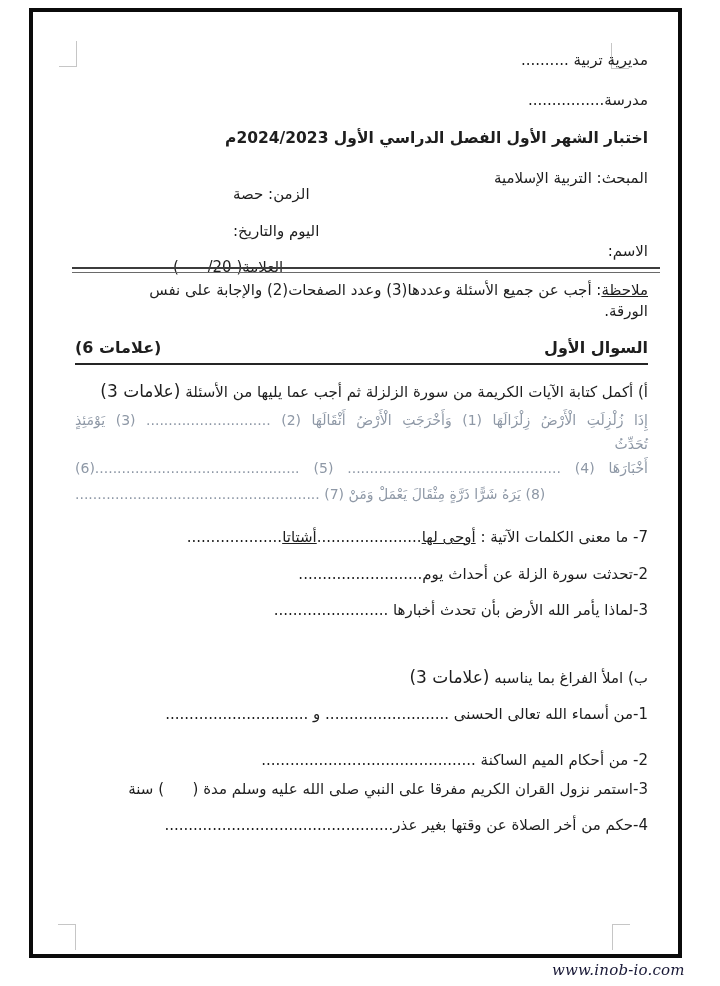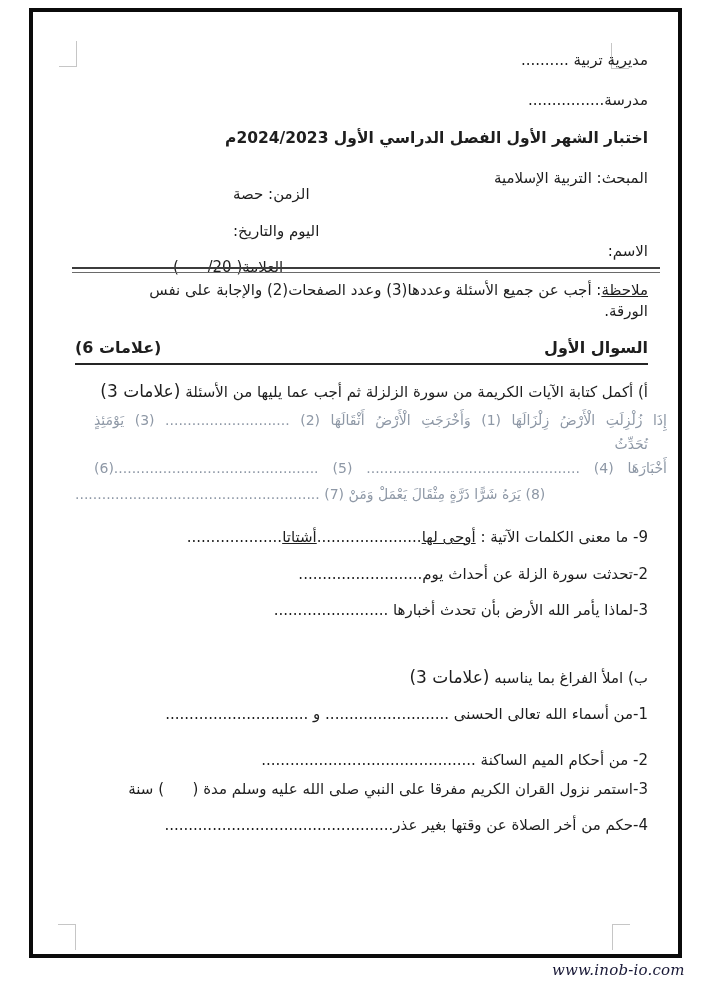--- a/index.html
+++ b/index.html
@@ -29,21 +29,21 @@
   .col2{position:absolute;top:10px;margin-top:6px;}
   .dline{
     position:absolute;left:72px;width:588px;height:3px;
     border-top:2px solid #3c3c3c;border-bottom:1px solid #6a6a6a;
   }
   .q1h{
     display:flex;justify-content:space-between;align-items:flex-end;
     border-bottom:2px solid #252525;padding-bottom:4px;font-size:16px;
   }
   .verse{color:#8e98a6;font-size:14px;}
-  .vjust{text-align:justify;text-align-last:justify;margin-left:19px;}
+  .vjust{text-align:justify;text-align-last:justify;}
   .ltrline{direction:ltr;text-align:left;}
   .ltrwrap{direction:ltr;unicode-bidi:isolate;}
   .watermark{
     position:absolute;left:552px;top:961px;font-size:15px;font-weight:normal;font-style:italic;
     font-family:"DejaVu Serif","Liberation Serif",serif;color:#181836;letter-spacing:0.2px;
   }
 </style>
 </head>
 <body>
 
@@ -88,21 +88,21 @@
 <div class="ln" style="top:380px">
   <span>أ) أكمل كتابة الآيات الكريمة من سورة الزلزلة ثم أجب عما يليها من الأسئلة </span><span class="small ltrwrap">(3 علامات)</span>
 </div>
 
 <div class="ln verse vjust" style="top:411px">إِذَا زُلْزِلَتِ الْأَرْضُ زِلْزَالَهَا (1) وَأَخْرَجَتِ الْأَرْضُ أَثْقَالَهَا (2) ............................ (3) يَوْمَئِذٍ</div>
 <div class="ln verse" style="top:435px">تُحَدِّثُ</div>
 <div class="ln verse vjust" style="top:459px">أَخْبَارَهَا (4) ................................................ (5) ..............................................(6)</div>
 <div class="ln verse ltrline" style="top:485px">....................................................... (7) وَمَنْ‎ يَعْمَلْ‎ مِثْقَالَ‎ ذَرَّةٍ‎ شَرًّا‎ يَرَهُ‎ (8)</div>
 
 <div class="ln" style="top:527px">
-  <span>9- ما معنى الكلمات الآتية : </span><span class="bu">أوحى لها</span><span>......................</span><span class="bu">أشتاتا</span><span>....................</span>
+  <span>7- ما معنى الكلمات الآتية : </span><span class="bu">أوحى لها</span><span>......................</span><span class="bu">أشتاتا</span><span>....................</span>
 </div>
 
 <div class="ln" style="top:564px">2-تحدثت سورة الزلة عن أحداث يوم..........................</div>
 <div class="ln" style="top:600px">3-لماذا يأمر الله الأرض بأن تحدث أخبارها ........................</div>
 
 <div class="ln" style="top:666px">
   <span>ب) املأ الفراغ بما يناسبه  </span><span class="small ltrwrap">(3 علامات)</span>
 </div>
 
 <div class="ln" style="top:704px">1-من أسماء الله تعالى الحسنى .......................... و ..............................</div>

